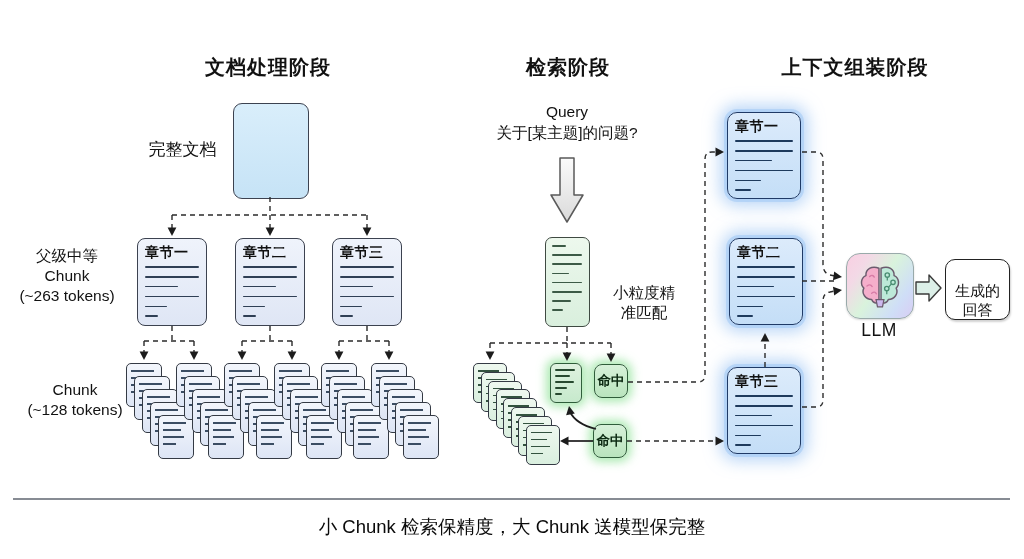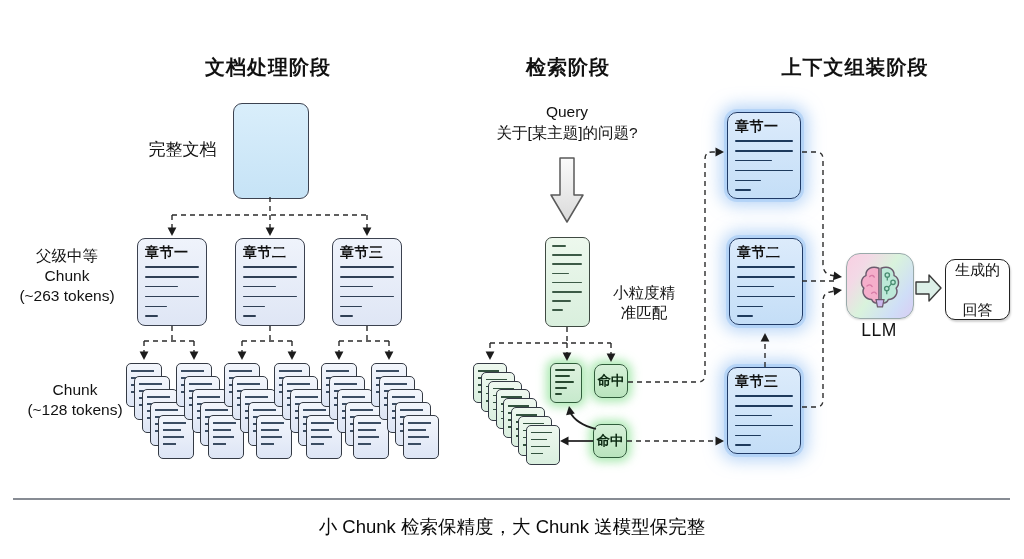--- a/index.html
+++ b/index.html
@@ -48,21 +48,21 @@
           box-shadow:0 0 10px 4px rgba(120,220,130,.6);box-sizing:border-box;}
   
   .llmbox{position:absolute;left:846px;top:253px;width:66px;height:64px;border-radius:14px;
           border:1px solid #9aa;display:flex;align-items:center;justify-content:center;
           background:linear-gradient(125deg,#f9cfe2 0%,#f3d9e6 22%,#d9f3dc 48%,#cfdef7 78%,#d8cdf4 100%);
           box-shadow:0 1px 2px rgba(0,0,0,.15);}
   .llm-label{position:absolute;left:849px;top:320px;width:60px;text-align:center;
              font-size:17.5px;color:#111;letter-spacing:.5px;}
   .answerbox{position:absolute;left:945px;top:259px;width:63px;height:59px;border-radius:10px;
              background:#fff;border:1.6px solid #222;display:flex;flex-direction:column;
-             align-items:center;justify-content:space-between;font-size:15px;line-height:19px;
+             align-items:center;justify-content:flex-end;font-size:15px;line-height:19px;
              box-shadow:1px 2px 2px rgba(0,0,0,.18);}
   .divider{position:absolute;left:13px;top:498px;width:997px;height:2.4px;background:#878c94;}
   .caption{position:absolute;left:0;top:514px;width:1024px;text-align:center;
            font-size:18.5px;color:#0a0a0a;}
   svg.overlay{position:absolute;left:0;top:0;pointer-events:none;}
 </style>
 </head>
 <body>
 
 <div class="canvas">

